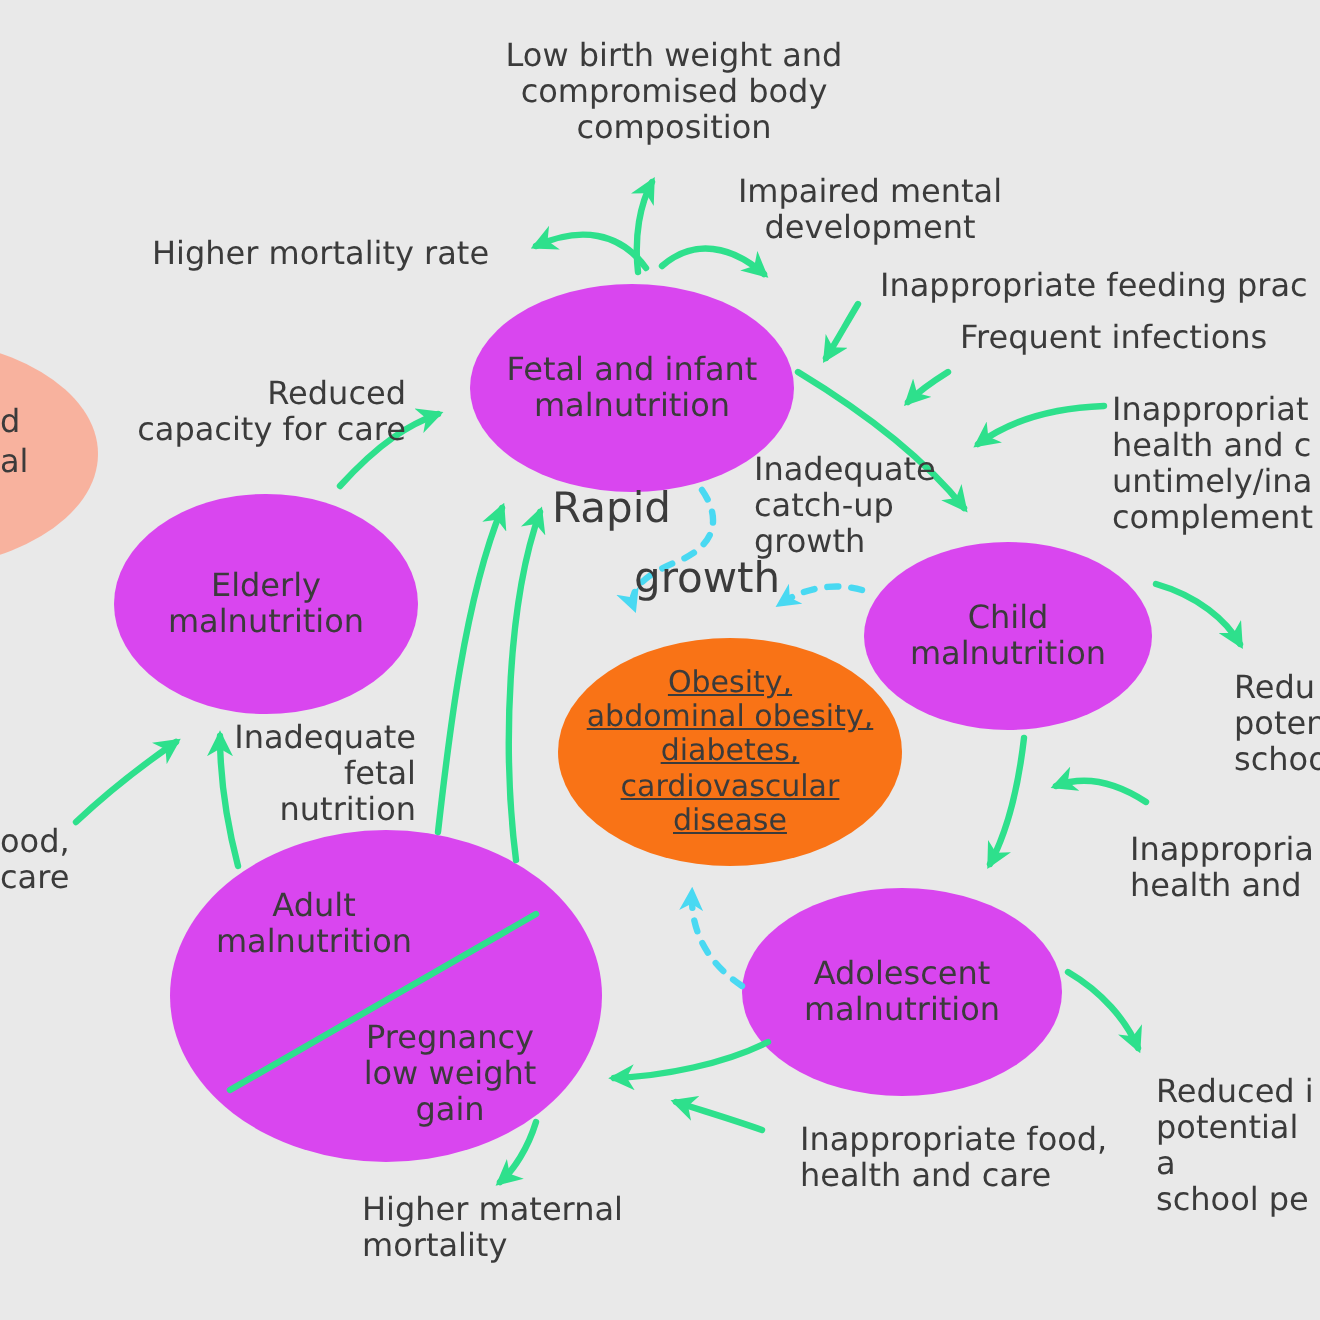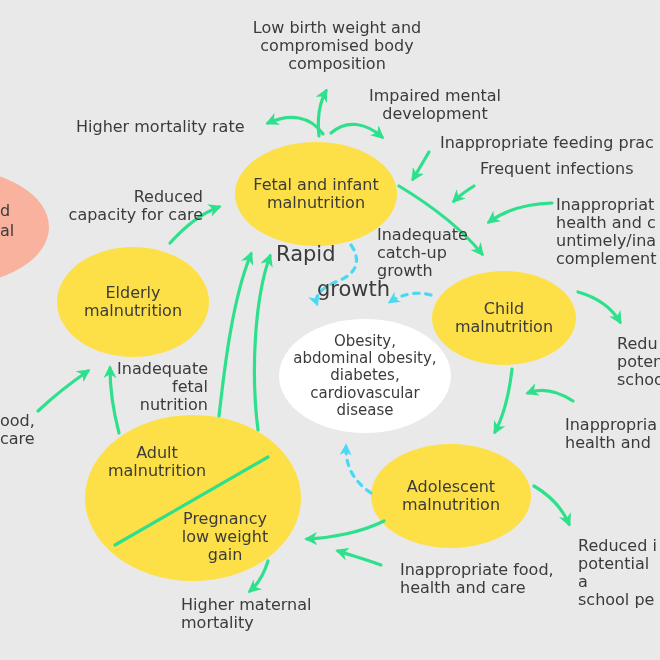--- a/index.html
+++ b/index.html
@@ -1,22 +1,22 @@
 <!DOCTYPE html>
 <html><head>
 <meta charset="utf-8">
 <style>
   html,body{margin:0;padding:0;}
   body{width:660px;height:660px;overflow:hidden;background:#e9e9e9;
        font-family:"DejaVu Sans","Liberation Sans",sans-serif;}
   .canvas{position:relative;width:660px;height:660px;background:#e9e9e9;overflow:hidden;}
   .node{position:absolute;border-radius:50%;display:flex;align-items:center;justify-content:center;
         text-align:center;color:#3b3b3b;font-size:16px;line-height:1.13;white-space:pre-line;z-index:1;}
-  .node.green{background:#fde047;}
-  .node.blue{background:#ffffff;}
+  .node.green{background:#d946ef;}
+  .node.blue{background:#f97316;text-decoration:underline;}
   .node.orange{background:#f8b29e;}
   .arrows{position:absolute;left:0;top:0;z-index:2;}
   .lbl{position:absolute;color:#3b3b3b;font-size:16px;line-height:1.13;white-space:pre-line;z-index:3;}
   .center{transform:translateX(-50%);text-align:center;}
   .rightal{transform:translateX(-100%);text-align:right;}
   .big{font-size:21px;}
   .inner-label{position:absolute;color:#3b3b3b;font-size:16px;line-height:1.13;
                white-space:pre-line;z-index:3;text-align:center;}
   .obesity-text{font-size:15px;line-height:1.14;}
 </style>

